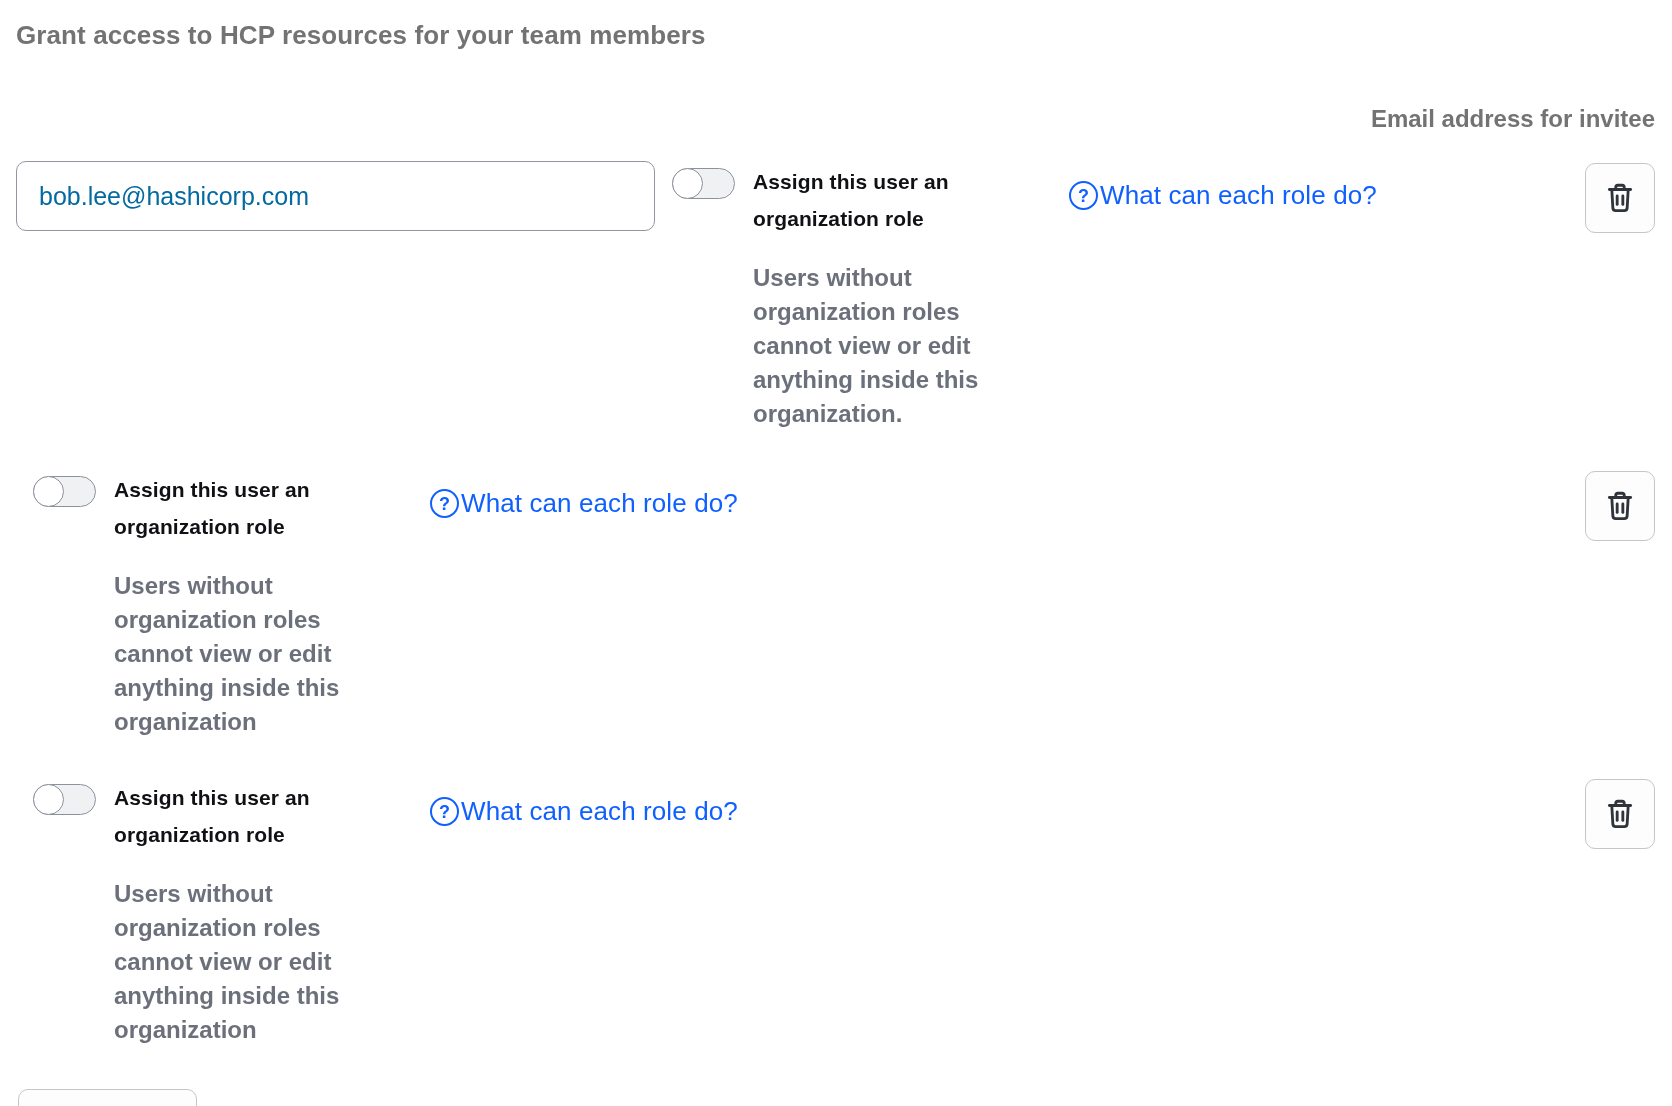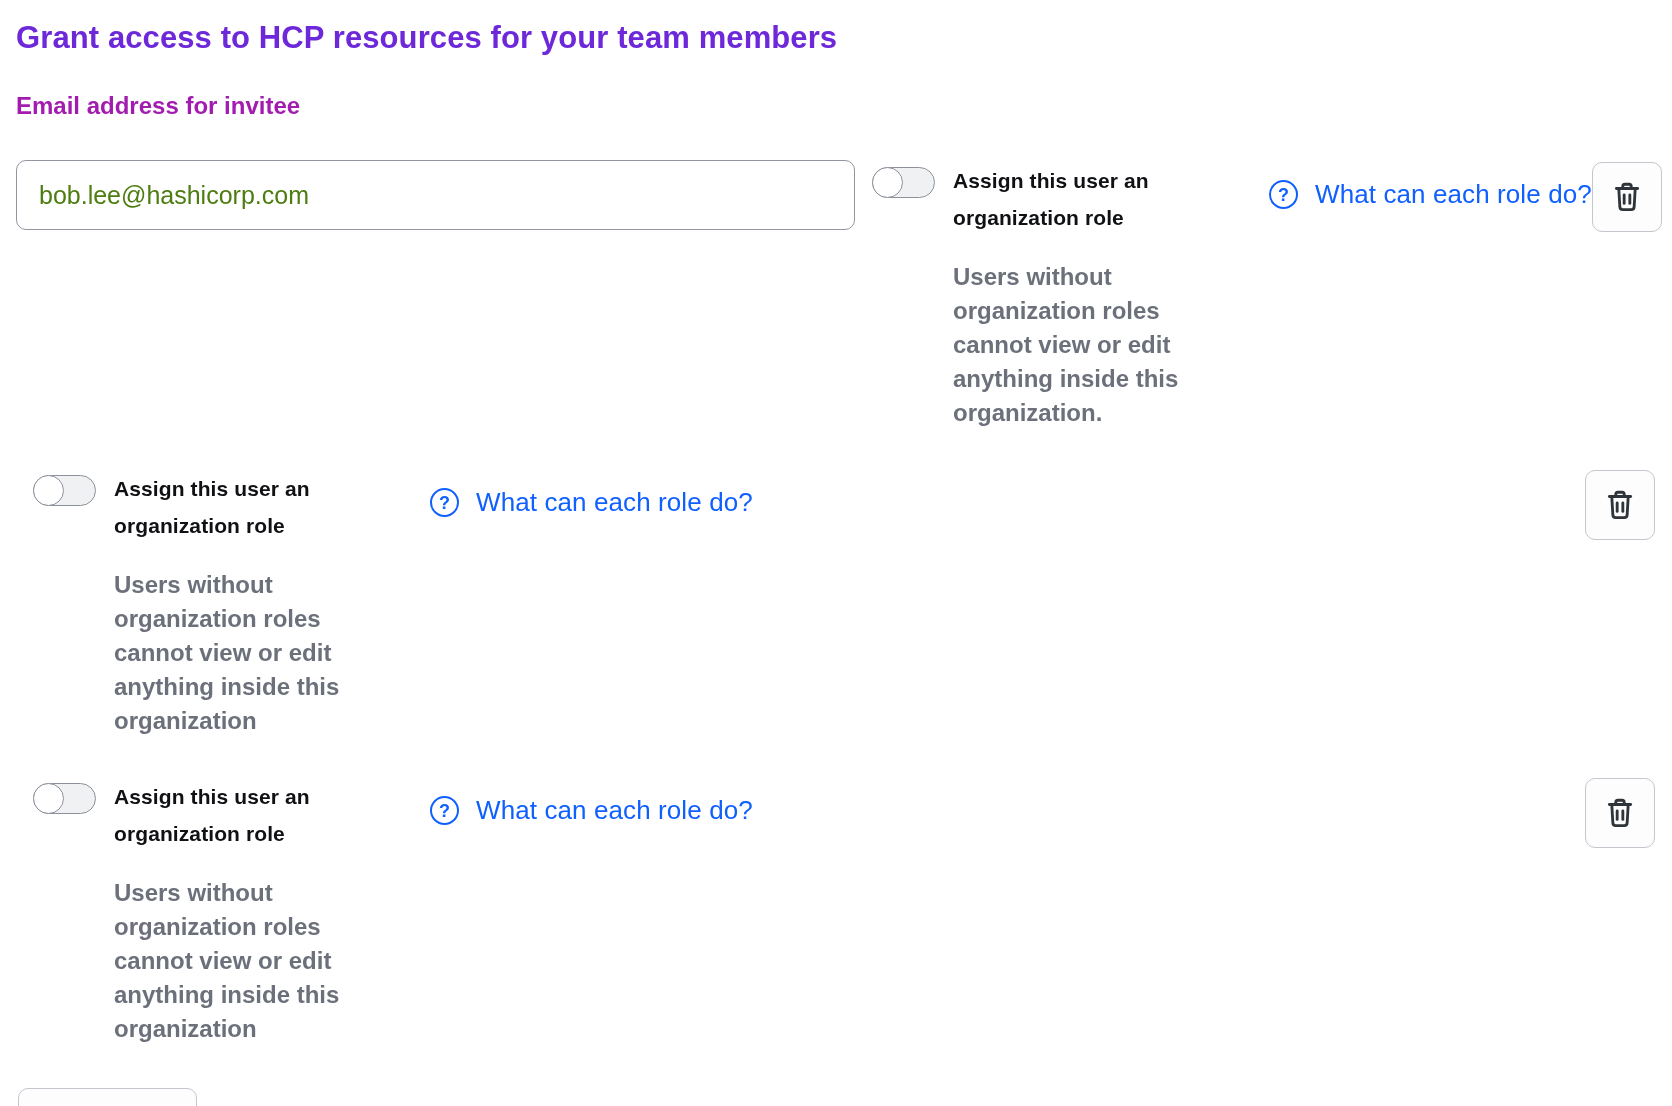--- a/index.html
+++ b/index.html
@@ -5,38 +5,39 @@
   * { margin: 0; padding: 0; box-sizing: border-box; }
   html, body {
     width: 1672px; height: 1106px;
     background: #ffffff;
     font-family: "Liberation Sans", "DejaVu Sans", sans-serif;
     overflow: hidden;
   }
   .page { padding: 20px 17px 0 16px; }
 
   .page-title {
-    font-size: 31px; font-weight: 700; color: #6d28d9;
-    letter-spacing: 0.1px; margin-bottom: 36px;
+    font-size: 26px; font-weight: 700; color: #737373;
+    letter-spacing: 0.1px; margin-bottom: 54px;
   }
   .field-label {
-    font-size: 24px; font-weight: 700; color: #a21caf;
-    margin-bottom: 40px;
+    font-size: 24px; font-weight: 700; color: #737373;
+    margin-bottom: 28px;
+    text-align: right;
   }
 
   .invite-row {
     display: flex; align-items: flex-start;
     margin-bottom: 38px;
   }
 
   .email-input {
-    width: 839px; height: 70px;
+    width: 639px; height: 70px;
     border: 1.5px solid #9296a0; border-radius: 10px;
     font-family: "Liberation Sans", "DejaVu Sans", sans-serif;
-    font-size: 25px; color: #4d7c0f;
+    font-size: 25px; color: #0369a1;
     padding: 12px 22px; background: #ffffff; outline: none;
     flex: 0 0 auto;
   }
 
   .toggle {
     flex: 0 0 auto;
     width: 63px; height: 31px;
     margin-left: 17px; margin-top: 7px;
     background: #f0f1f3; border: 1.5px solid #8c919b;
     border-radius: 16px; position: relative; cursor: pointer;
@@ -65,21 +66,21 @@
     flex: 0 0 auto; cursor: pointer;
   }
   .q-icon {
     width: 29px; height: 29px; border-radius: 50%;
     border: 2.5px solid #1060ff; color: #1060ff;
     display: flex; align-items: center; justify-content: center;
     font-size: 18px; font-weight: 700; line-height: 1;
     flex: 0 0 auto;
   }
   .help-text {
-    margin-left: 17px; font-size: 26px; font-weight: 500;
+    margin-left: 2px; font-size: 26px; font-weight: 500;
     color: #1060ff; letter-spacing: 0.1px;
   }
 
   .row-spacer { flex: 1 1 auto; }
 
   .icon-btn {
     flex: 0 0 auto;
     width: 70px; height: 70px; margin-top: 2px;
     background: #fdfdfd; border: 1.5px solid #c3c6cc;
     border-radius: 10px; cursor: pointer;

